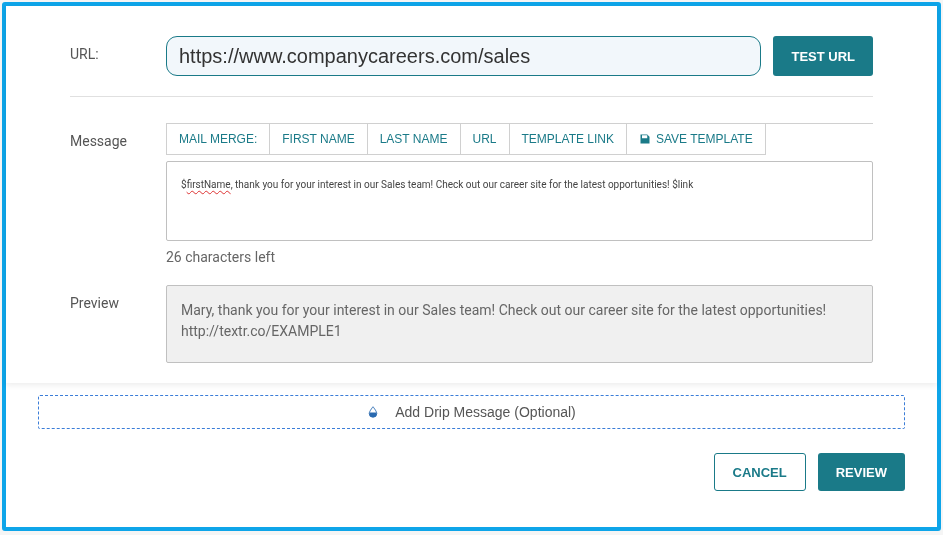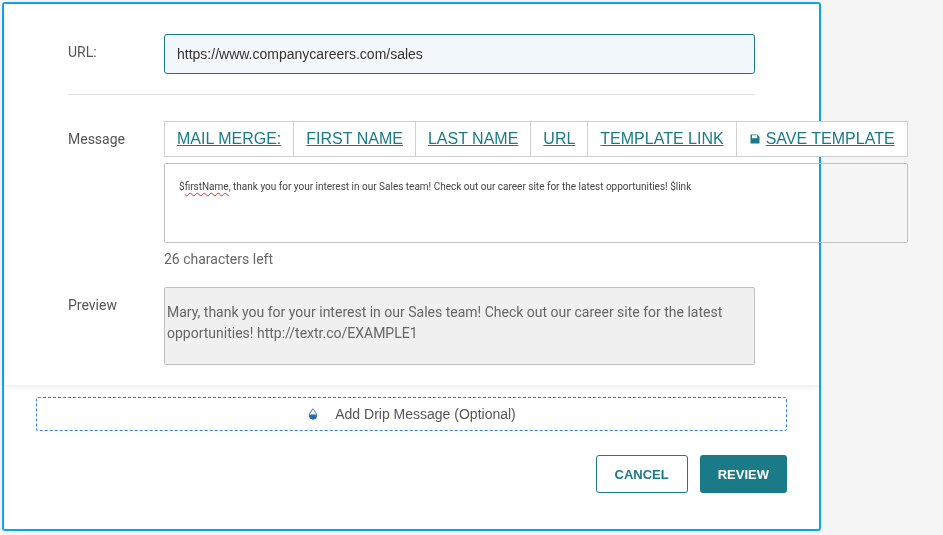--- a/index.html
+++ b/index.html
@@ -7,24 +7,24 @@
       font-family: -apple-system, BlinkMacSystemFont, "Segoe UI", Roboto, Arial, sans-serif;
       background: #f5f5f5;
       color: #4a4a4a;
       font-size: 14px;
       width: 943px;
       height: 535px;
       overflow: hidden;
     }
     .outer {
       background: #fff;
-      border: 2px solid #0ea5e9;
+      border: 4px solid #0ea5e9;
       border-radius: 3px;
       padding: 0;
-      width: 819px;
+      width: 939px;
       height: 529px;
       margin: 2px;
       position: relative;
     }
     .inner-card {
       background: #fff;
       padding: 30px 64px 20px 64px;
       box-shadow: 0 2px 6px rgba(0,0,0,0.08);
     }
     .form-row {
@@ -44,24 +44,24 @@
     }
     .url-row .field-col {
       display: flex;
       gap: 12px;
       align-items: stretch;
     }
     .url-input {
       flex: 1;
       height: 40px;
       border: 1px solid #1a7a88;
-      border-radius: 3px;
+      border-radius: 11px;
       background: #f2f7fb;
       padding: 0 12px;
-      font-size: 14px;
+      font-size: 20px;
       color: #333;
       outline: none;
     }
     .btn {
       border: none;
       border-radius: 3px;
       font-weight: 600;
       font-size: 13px;
       cursor: pointer;
       padding: 0 18px;
@@ -84,29 +84,28 @@
       border-top: 1px solid #d0d0d0;
       border-left: 1px solid #d0d0d0;
       margin-bottom: 0;
     }
     .merge-btn {
       border: none;
       border-right: 1px solid #d0d0d0;
       border-bottom: 1px solid #d0d0d0;
       background: #fff;
       color: #1a7a88;
-      font-size: 16px;
+      font-size: 12px;
       padding: 8px 12px;
       cursor: pointer;
       white-space: nowrap;
       font-weight: 500;
       display: inline-flex;
       align-items: center;
       gap: 5px;
-      text-decoration: underline;
     }
     .merge-btn.label-only {
       cursor: default;
       color: #1a7a88;
     }
     .merge-btn.disabled {
       color: #b8c5c8;
     }
     .msg-textarea {
       width: 100%;
@@ -124,21 +123,21 @@
     .char-left {
       font-size: 14px;
       color: #666;
       margin-top: 8px;
     }
     .preview-box {
       width: 100%;
       border: 1px solid #c0c0c0;
       border-radius: 2px;
       background: #f0f0f0;
-      padding: 14px 2px;
+      padding: 14px 14px;
       font-size: 14px;
       color: #666;
       line-height: 1.5;
       min-height: 78px;
       white-space: pre-wrap;
     }
     .drip-section {
       padding: 12px 32px 14px 32px;
     }
     .add-drip {
@@ -187,20 +186,21 @@
 </head>
 <body>
 
 <div class="outer">
   <div class="inner-card">
 
     <div class="form-row url-row">
       <div class="label-col">URL:</div>
       <div class="field-col">
         <input type="text" class="url-input" value="https://www.companycareers.com/sales" style="">
+        <button class="btn btn-primary">TEST URL</button>
       </div>
     </div>
 
     <hr class="hr">
 
     <div class="form-row">
       <div class="label-col">Message</div>
       <div class="field-col">
         <div class="merge-toolbar">
           <button class="merge-btn label-only">MAIL MERGE:</button>

